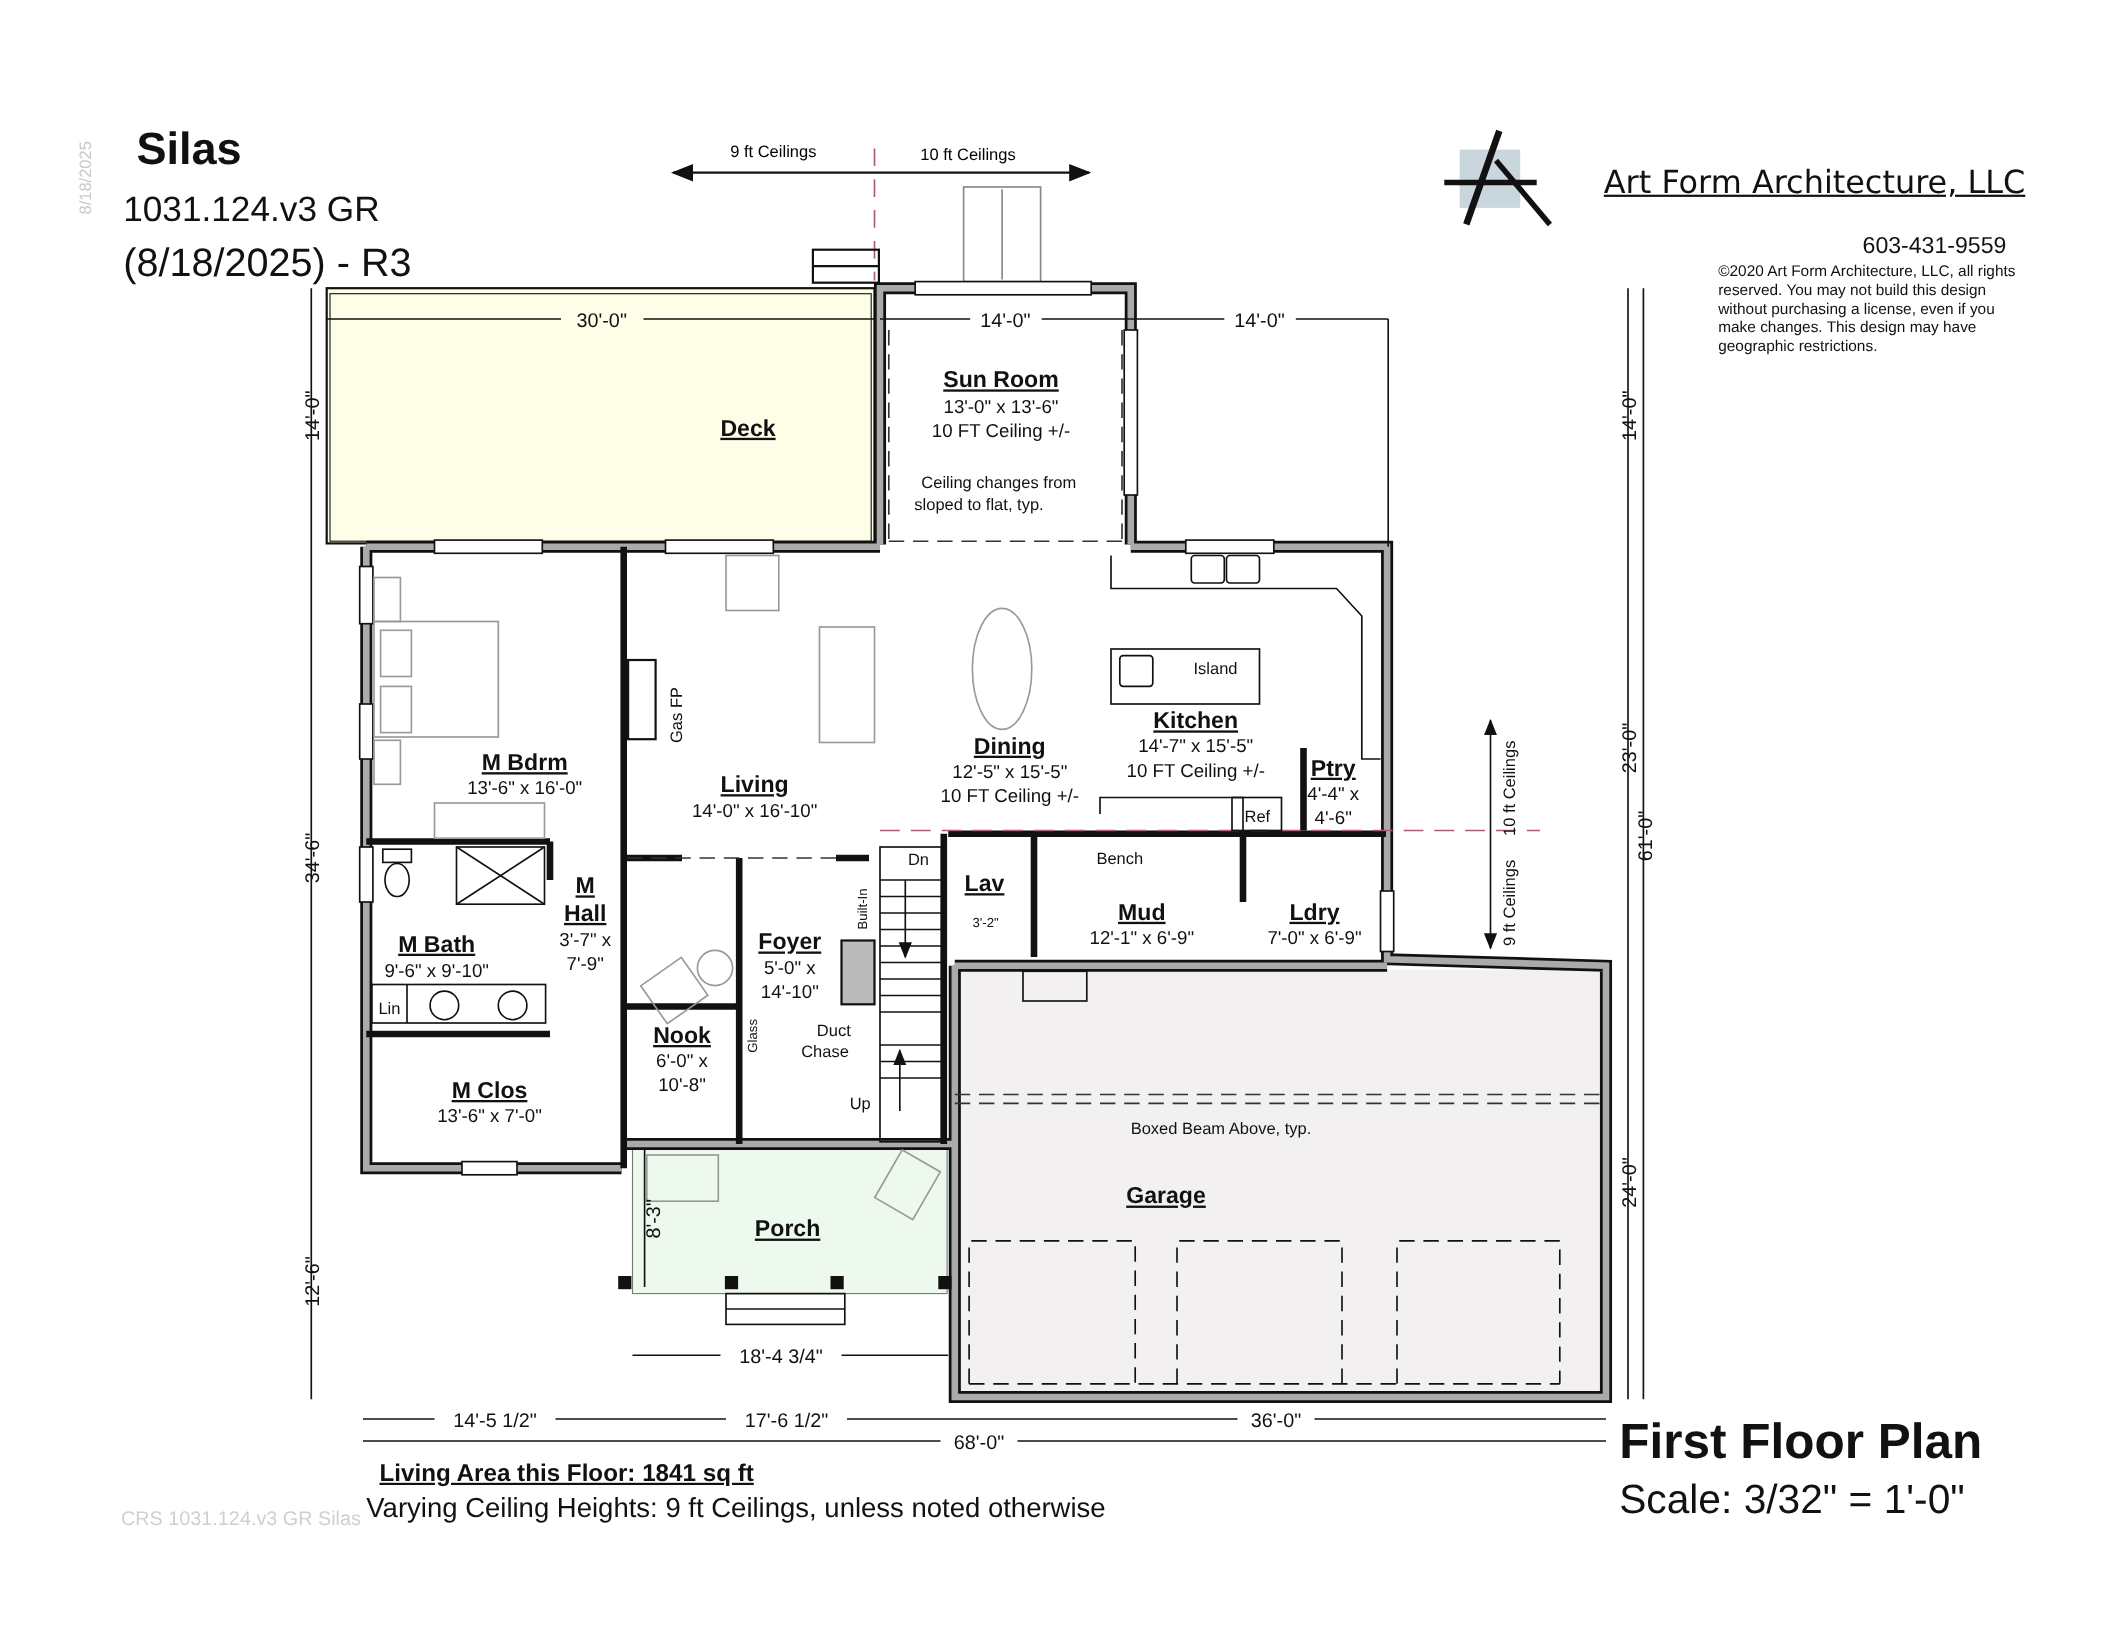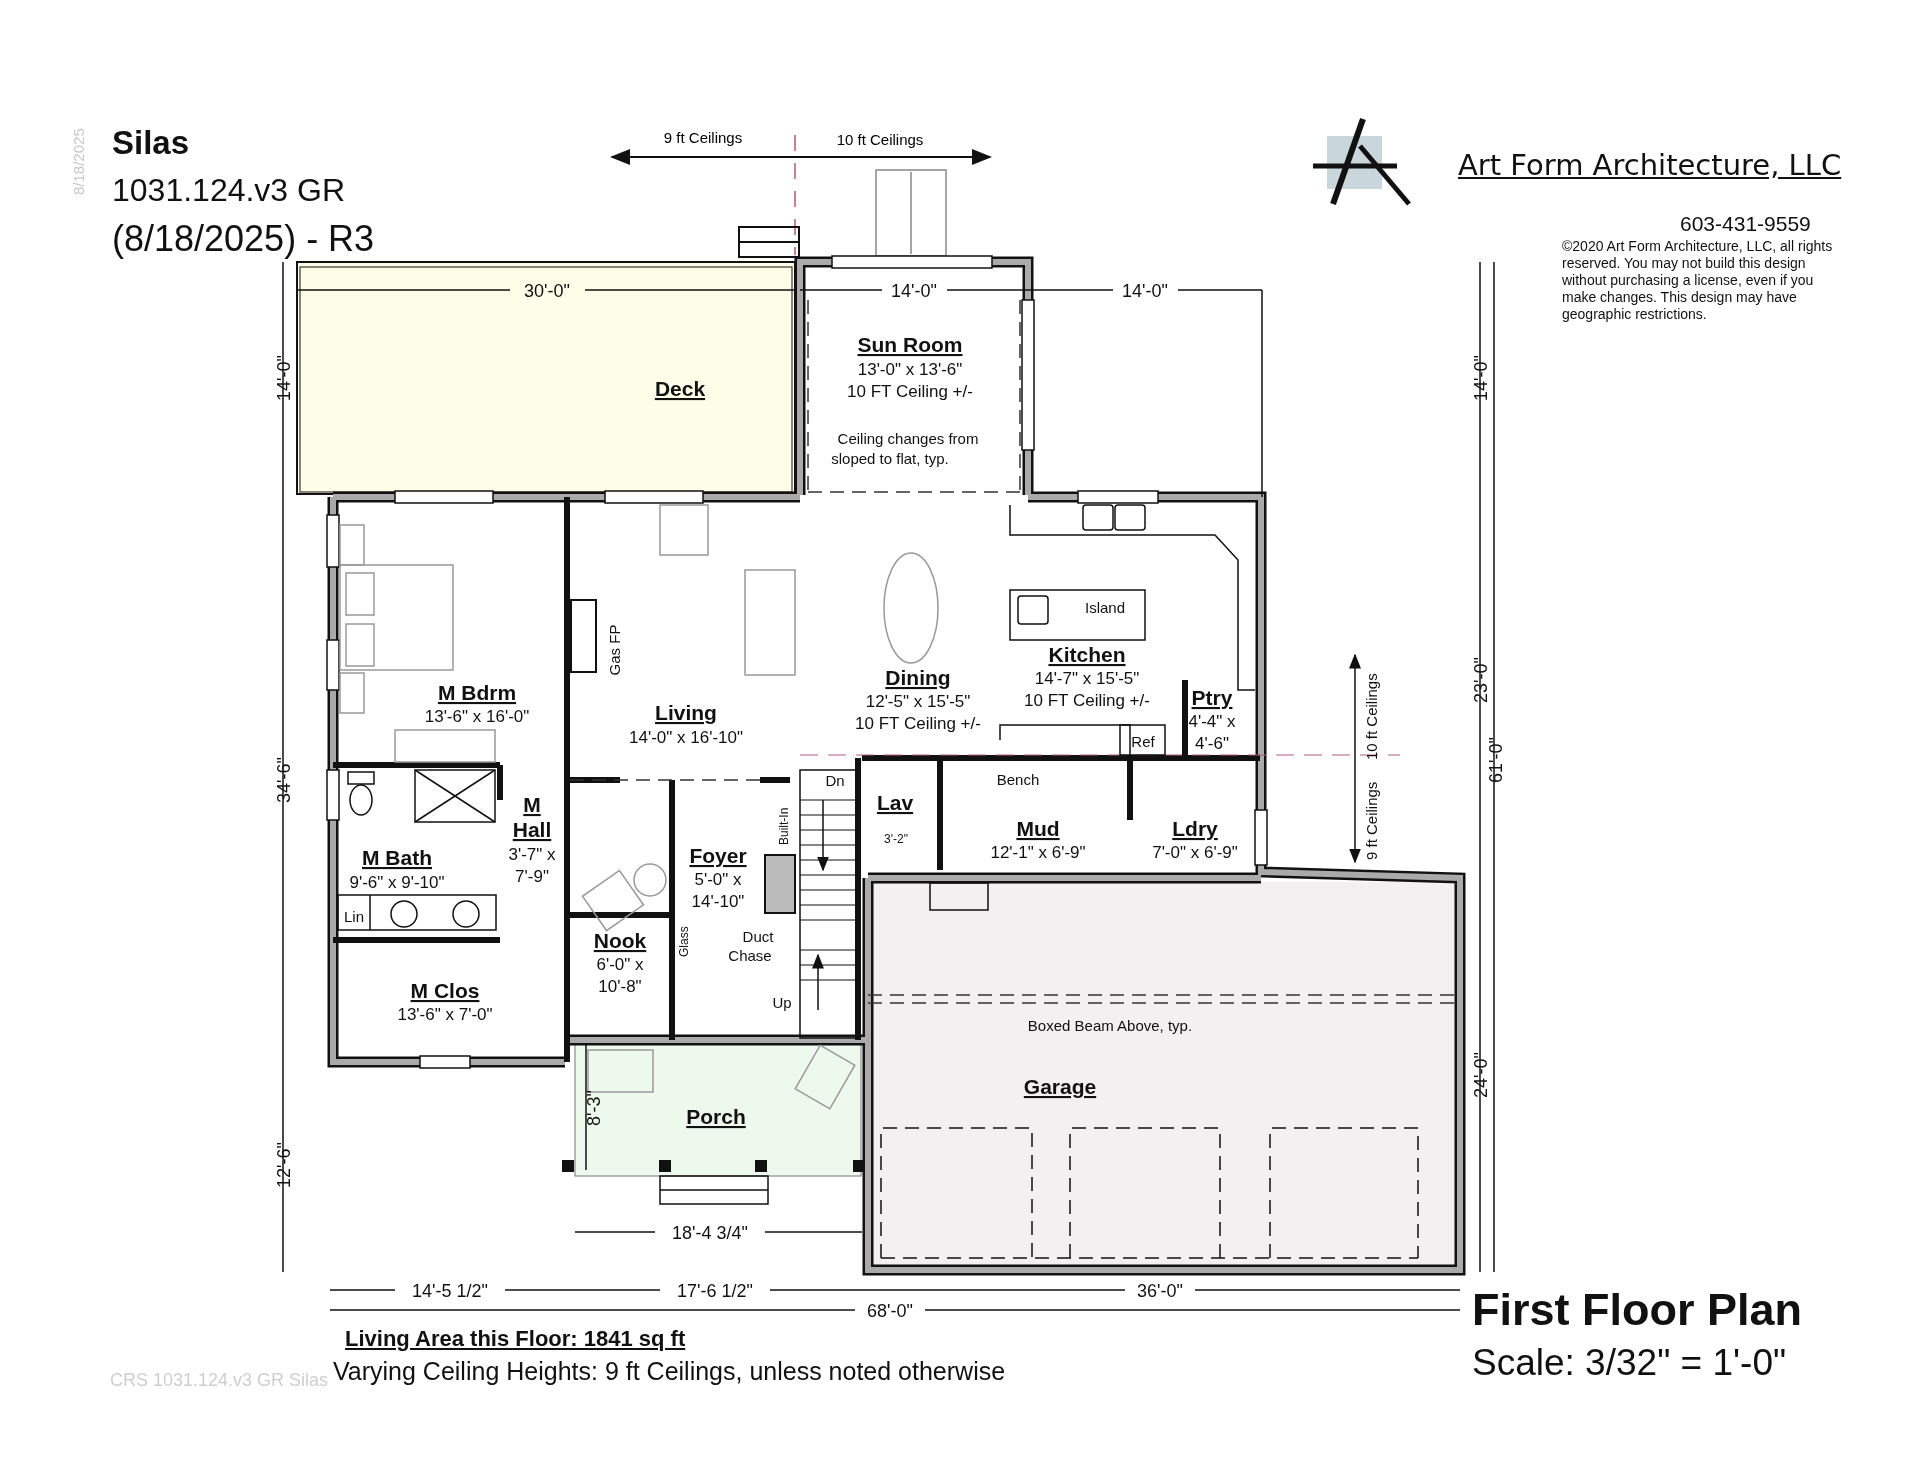--- a/index.html
+++ b/index.html
@@ -1,23 +1,23 @@
 <!DOCTYPE html>
 <html><head>
 <meta charset="utf-8">
 <style>
   html,body{margin:0;padding:0;background:#fff;}
   body{width:1920px;height:1483px;position:relative;overflow:hidden;font-family:"Liberation Sans",sans-serif;color:#111;}
   .abs{position:absolute;}
-  .title{left:112px;top:112px;font-size:33px;font-weight:bold;margin-top:12px;}
+  .title{left:124px;top:112px;font-size:41px;font-weight:bold;}
   .sub{left:112px;top:172px;font-size:32px;}
   .date{left:112px;top:218px;font-size:36px;}
   .vdate{left:70px;top:195px;font-size:15px;color:#c8c8c8;transform:rotate(-90deg);transform-origin:left top;}
   .company{left:1458px;top:148px;font-size:29px;font-family:"DejaVu Sans",sans-serif;text-decoration:underline;}
-  .phone{left:1680px;top:212px;font-size:21px;width:144px;}
+  .phone{left:1680px;top:212px;font-size:21px;width:144px;text-align:right;}
   .copy{left:1562px;top:238px;font-size:14px;line-height:17px;width:280px;}
   .plan-title{left:1472px;top:1284px;font-size:45px;font-weight:bold;}
   .scale{left:1472px;top:1342px;font-size:37px;}
   .area{left:333px;top:1326px;font-size:22px;font-weight:bold;text-decoration:underline;margin-left:12px;}
   .ceil{left:333px;top:1357px;font-size:25px;}
   .ghost{left:110px;top:1370px;font-size:18px;color:#cfcfcf;}
   svg{position:absolute;left:0;top:0;}
   .rl{font-family:"Liberation Sans",sans-serif;font-weight:bold;font-size:21px;text-decoration:underline;}
   .rd{font-family:"Liberation Sans",sans-serif;font-size:17px;}
   .dm{font-family:"Liberation Sans",sans-serif;font-size:18px;}

